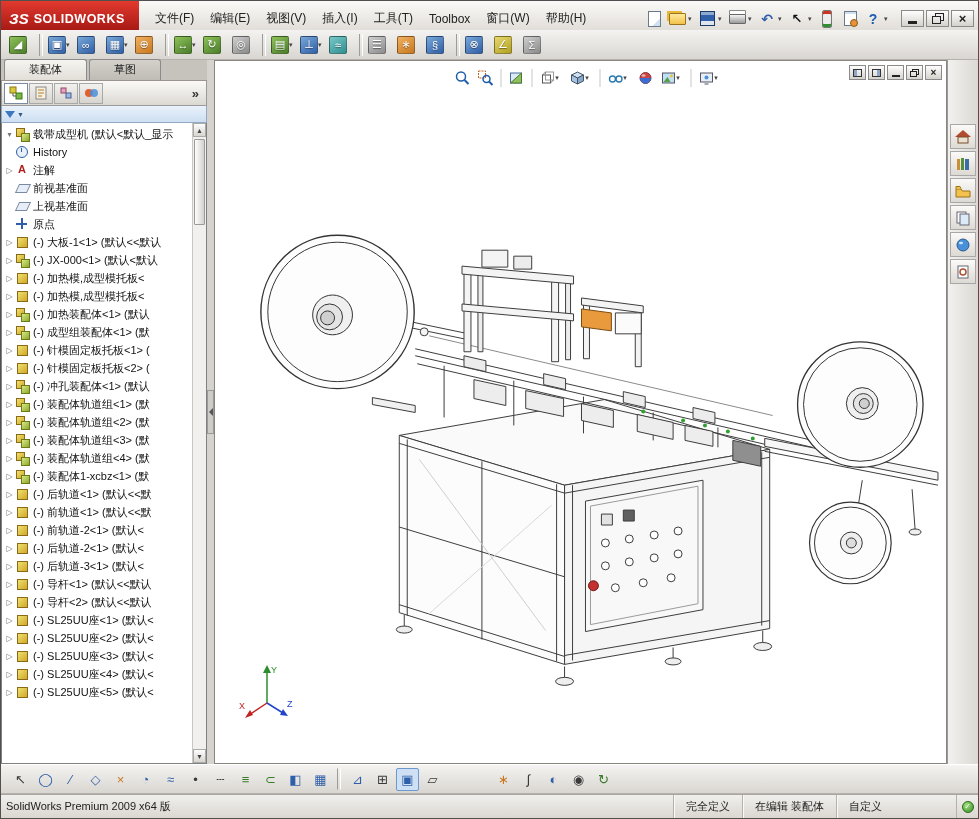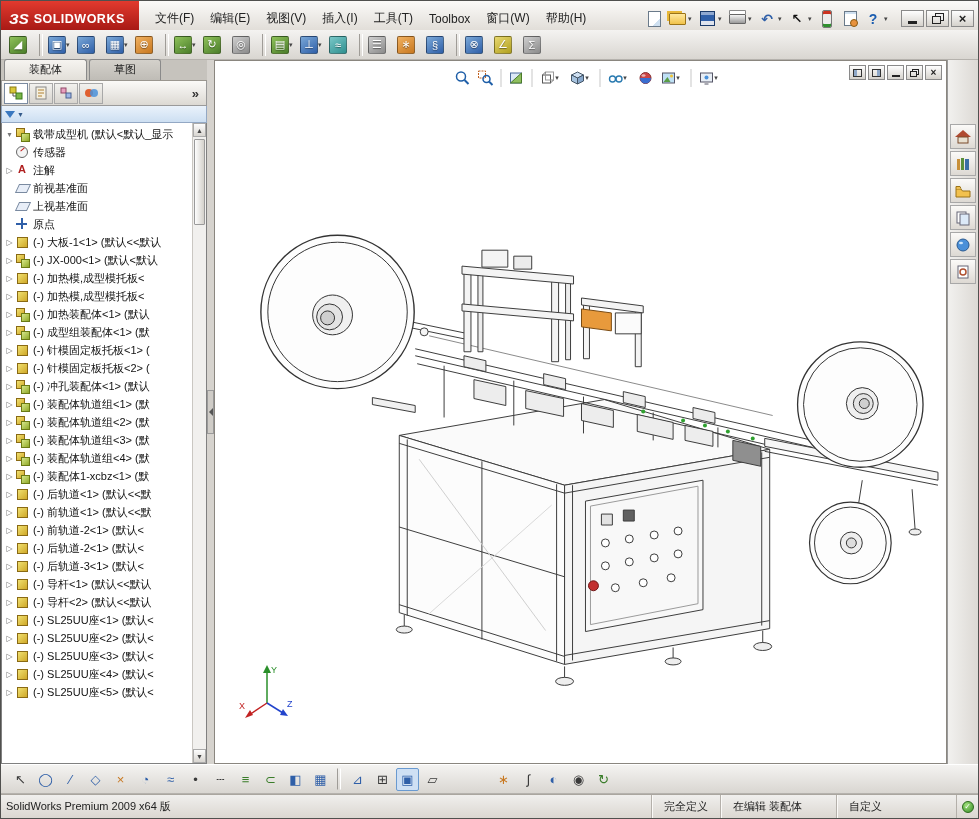--- a/index.html
+++ b/index.html
@@ -122,21 +122,21 @@
   .bt.g-blue { color:#2f5fa8; } .bt.g-dark { color:#3a3a3a; } .bt.g-green { color:#3a7d2a; } .bt.g-orange { color:#c87820; }
   .bt.active { background:#cfe0f4; border:1px solid #6a9ad0; border-radius:2px; }
   .bt.sepi { width:4px; height:22px; border-left:1px solid #9f9c97; border-right:1px solid #fff; margin:0 3px; }
   .bt.gapi { width:44px; visibility:hidden; }
 
   
   .statusbar { position:absolute; left:0; right:0; bottom:0; height:24px; background:linear-gradient(#f0efed,#dbd7d1);
                border-top:1px solid #aaa69f; display:flex; align-items:stretch; font-size:11px; }
   .sb-left { display:flex; align-items:center; padding-left:5px; flex:1; color:#222; }
   .sb-cell { display:flex; align-items:center; padding:0 12px; border-left:1px solid #b4b0aa; box-shadow:inset 1px 0 0 #fbfaf8; color:#222; }
-  .sb-cell.custom { min-width:120px;margin-left:22px; }
+  .sb-cell.custom { min-width:120px; }
   .sb-check { width:22px; display:flex; align-items:center; justify-content:center; border-left:1px solid #b4b0aa; }
   .sb-check i { width:12px; height:12px; border-radius:50%; background:radial-gradient(circle at 35% 30%,#9fe07a,#3a8f2a); border:1px solid #2a6a1a;
                 display:flex; align-items:center; justify-content:center; color:#fff; font-size:8px; font-style:normal; }
 </style>
 </head>
 <body>
 
 <div class="app">
 
   <div class="titlebar">
@@ -365,26 +365,26 @@
         <span class="filter-arrow">▼</span>
       </div>
       <div class="tree-wrap">
         <div class="tree-row">
           <span class="exp">▾</span>
           <span class="t-icon t-asm"></span>
           <span class="t-label">载带成型机 (默认&lt;默认_显示</span>
         </div>
         <div>
 
-
             <div class="tree-row">
               <span class="exp"></span>
-              <span class="t-icon t-sens"></span>
-              <span class="t-label">传感器</span>
-            </div>
+              <span class="t-icon t-hist"></span>
+              <span class="t-label">History</span>
+            </div>
+
 
             <div class="tree-row">
               <span class="exp">▷</span>
               <span class="t-icon t-ann"></span>
               <span class="t-label">注解</span>
             </div>
 
             <div class="tree-row">
               <span class="exp"></span>
               <span class="t-icon t-plane"></span>

